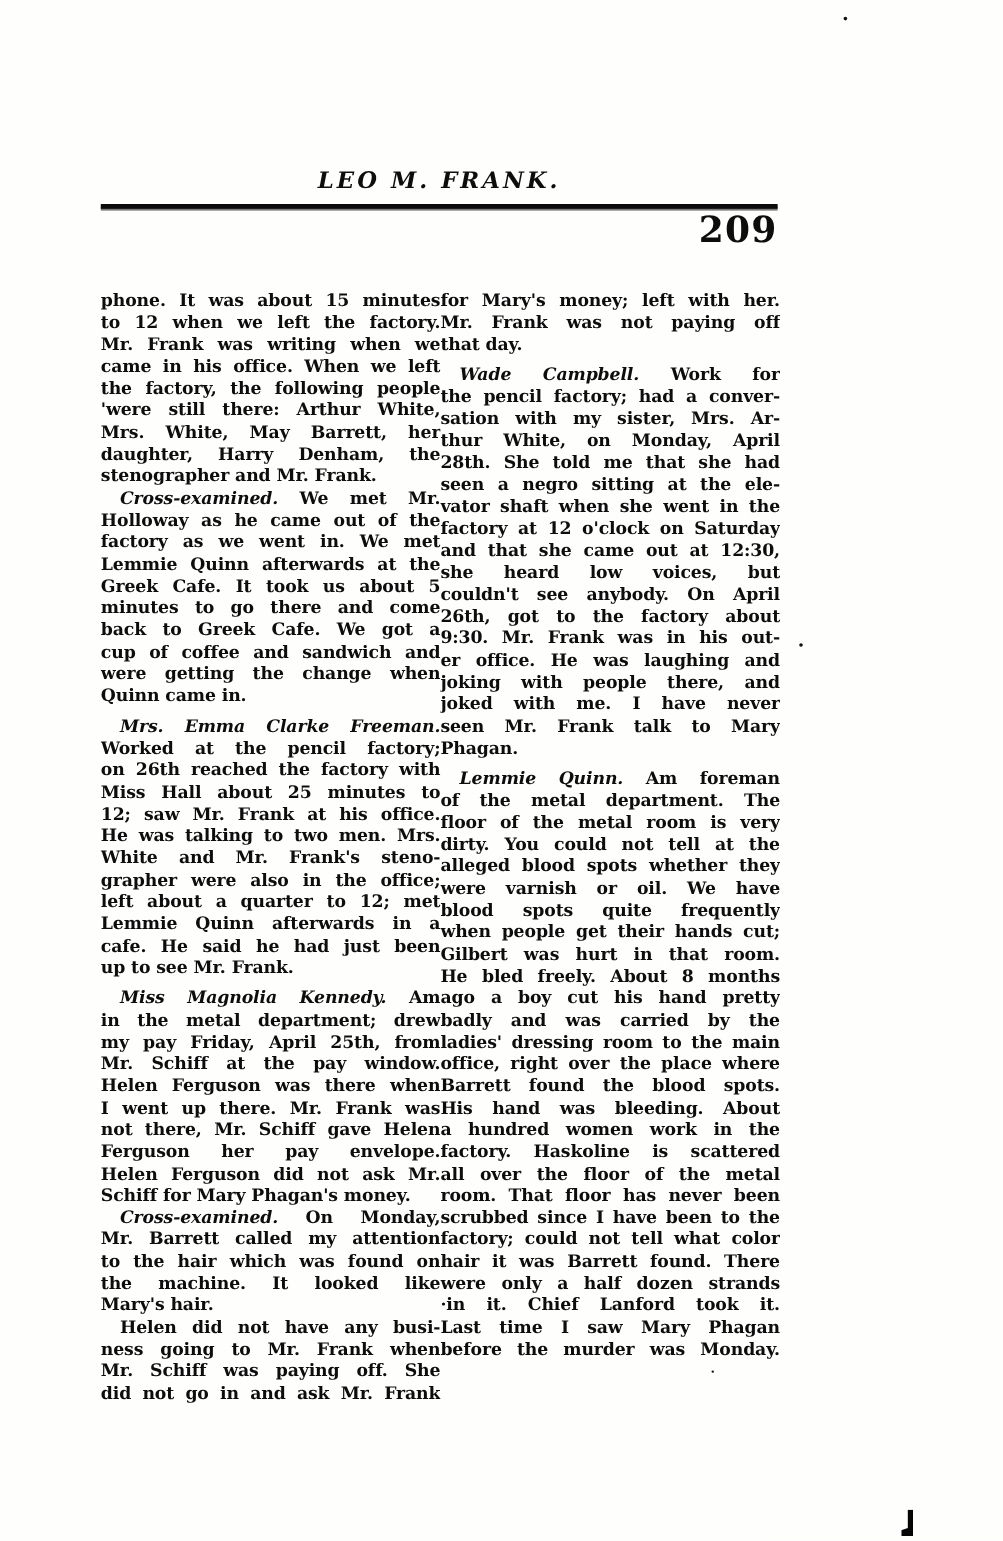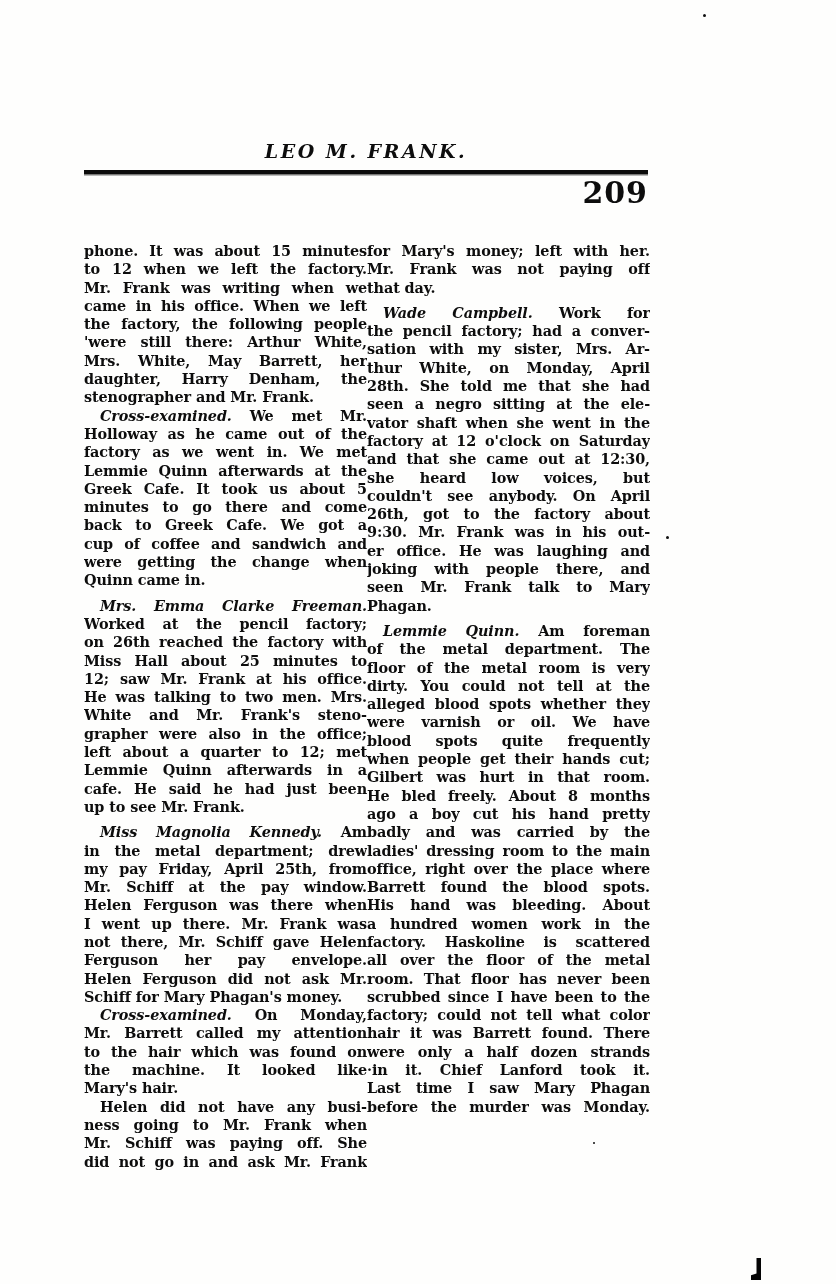--- a/index.html
+++ b/index.html
@@ -115,20 +115,21 @@
         <div class="line">seen a negro sitting at the ele-</div>
         <div class="line">vator shaft when she went in the</div>
         <div class="line">factory at 12 o'clock on Saturday</div>
         <div class="line">and that she came out at 12:30,</div>
         <div class="line">she heard low voices, but</div>
         <div class="line">couldn't see anybody.  On April</div>
         <div class="line">26th, got to the factory about</div>
         <div class="line">9:30.  Mr. Frank was in his out-</div>
         <div class="line">er office.  He was laughing and</div>
         <div class="line">joking with people there, and</div>
+        <div class="line">joked with me.  I have never</div>
         <div class="line">seen Mr. Frank talk to Mary</div>
         <div class="line end">Phagan.</div>
         <div class="line ind gap"><i class="lead">Lemmie Quinn.</i> Am foreman</div>
         <div class="line">of the metal department.  The</div>
         <div class="line">floor of the metal room is very</div>
         <div class="line">dirty.  You could not tell at the</div>
         <div class="line">alleged blood spots whether they</div>
         <div class="line">were varnish or oil.  We have</div>
         <div class="line">blood spots quite frequently</div>
         <div class="line">when people get their hands cut;</div>

